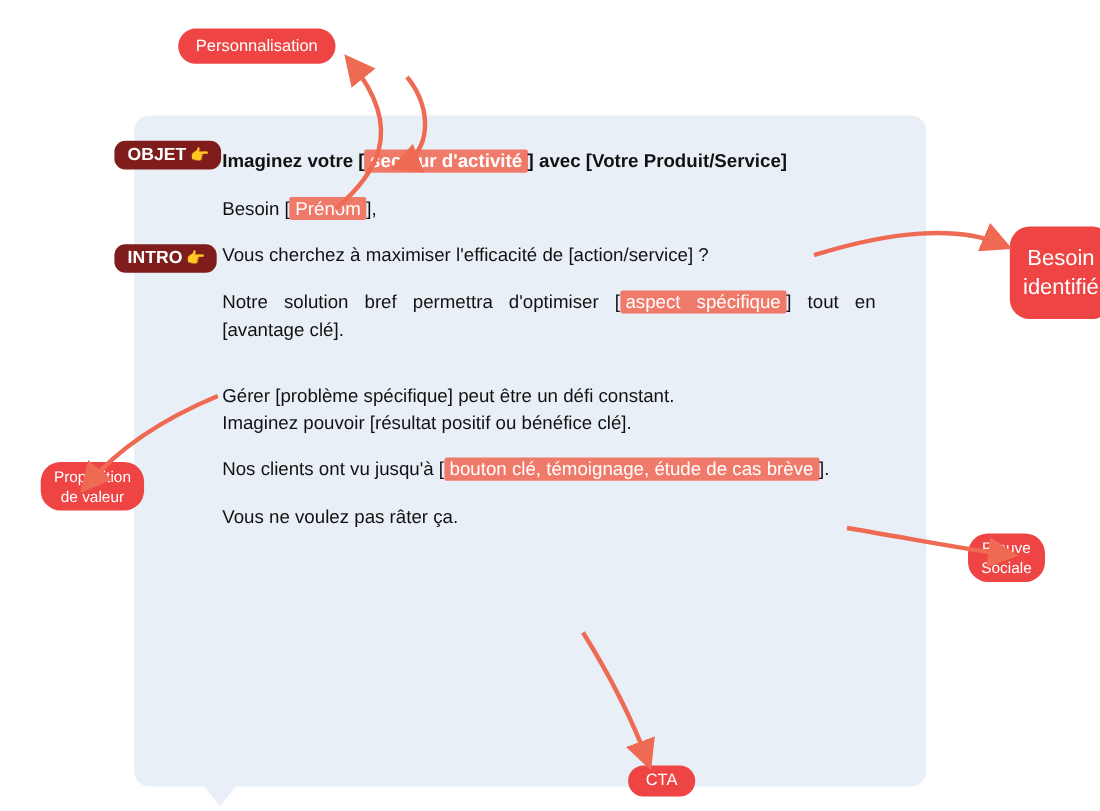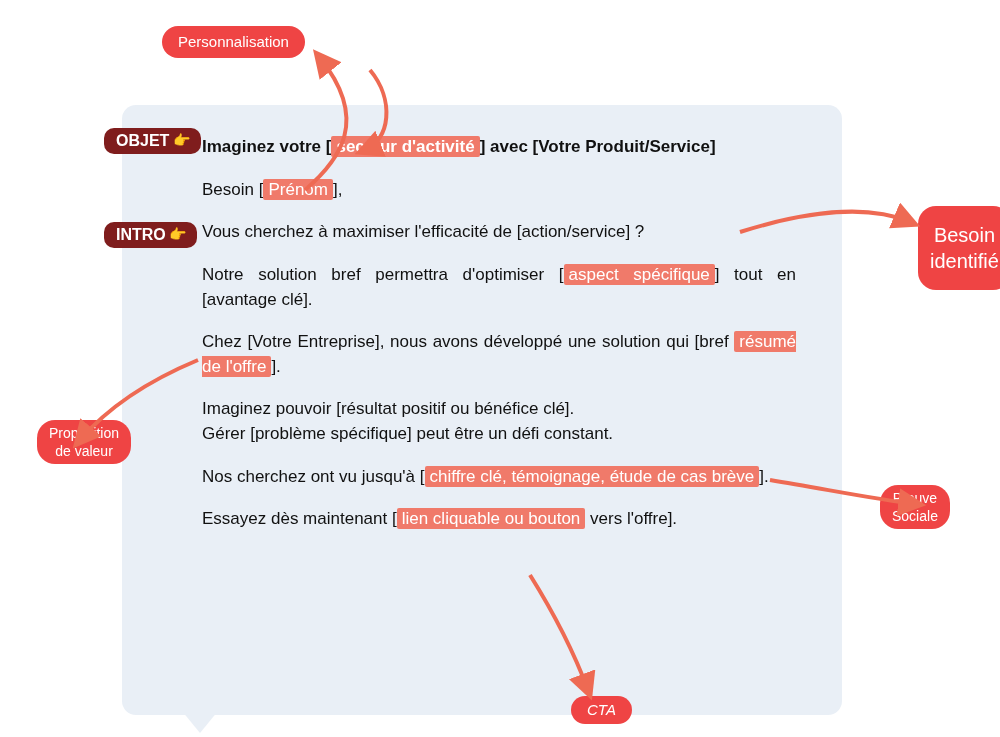--- a/index.html
+++ b/index.html
@@ -89,54 +89,49 @@
   <div class="line">
     <span>Besoin  </span>[<span class="hl">Prénom</span>]<span>,</span>
   </div>
   <div class="spacer"></div>
   <div class="line">Vous cherchez à maximiser l'efficacité de [action/service] ?</div>
   <div class="spacer"></div>
   <div class="line">
     <span>Notre solution bref permettra d'optimiser </span>[<span class="hl">aspect spécifique</span>]<span> tout en [avantage clé].</span>
   </div>
   <div class="spacer"></div>
+  <div class="spacer"></div>
+  <div class="line">Gérer [problème spécifique] peut être un défi constant.</div>
+  <div class="line">Imaginez pouvoir [résultat positif ou bénéfice clé].</div>
+  <div class="spacer"></div>
   <div class="line">
-    <span>Chez [Votre Entreprise], nous avons développé une solution qui [bref </span><span class="hl">résumé de l'offre</span>]<span>.</span>
+    <span>Nos clients ont vu jusqu'à </span>[<span class="hl">bouton clé, témoignage, étude de cas brève</span>]<span>.</span>
   </div>
   <div class="spacer"></div>
-  <div class="line">Imaginez pouvoir [résultat positif ou bénéfice clé].</div>
-  <div class="line">Gérer [problème spécifique] peut être un défi constant.</div>
-  <div class="spacer"></div>
-  <div class="line">
-    <span>Nos cherchez ont vu jusqu'à </span>[<span class="hl">chiffre clé, témoignage, étude de cas brève</span>]<span>.</span>
-  </div>
-  <div class="spacer"></div>
-  <div class="line">
-    <span>Essayez dès maintenant </span>[<span class="hl">lien cliquable ou bouton</span><span> vers l'offre].</span>
-  </div>
+  <div class="line">Vous ne voulez pas râter ça.</div>
   <div class="spacer"></div>
 </div>
 
 <div class="badge" style="left:104px; top:128px;">
   <span>OBJET</span>
     <span class="hand">👉</span>
 </div>
 <div class="badge" style="left:104px; top:222px;">
   <span>INTRO</span>
     <span class="hand">👉</span>
 </div>
 
 <div class="pill" style="left:162px; top:26px;">Personnalisation</div>
 <div class="pill" style="left:918px; top:206px; padding:16px 12px; font-size:20px;">Besoin
 identifié</div>
 <div class="pill" style="left:37px; top:420px; padding:4px 12px; font-size:14px;">Proposition
 de valeur</div>
 <div class="pill" style="left:880px; top:485px; padding:4px 12px; font-size:14px;">Preuve
 Sociale</div>
-<div class="pill" style="left:571px; top:696px; padding:4px 16px;font-style:italic;">CTA</div>
+<div class="pill" style="left:571px; top:696px; padding:4px 16px;">CTA</div>
 
 <svg class="arrows">
   <defs>
     <marker id="ah" viewBox="0 0 10 10" refX="6" refY="5" markerWidth="7" markerHeight="7" orient="auto-start-reverse">
       <path d="M 0 0 L 10 5 L 0 10 z" fill="#ee6a53"></path>
     </marker>
   </defs>
 
   <path d="M 305 190 C 340 160, 370 120, 320 58" stroke="#ee6a53" stroke-width="4" fill="none" marker-end="url(#ah)"></path>
   <path d="M 370 70 C 395 100, 390 140, 365 150" stroke="#ee6a53" stroke-width="4" fill="none" marker-end="url(#ah)"></path>

